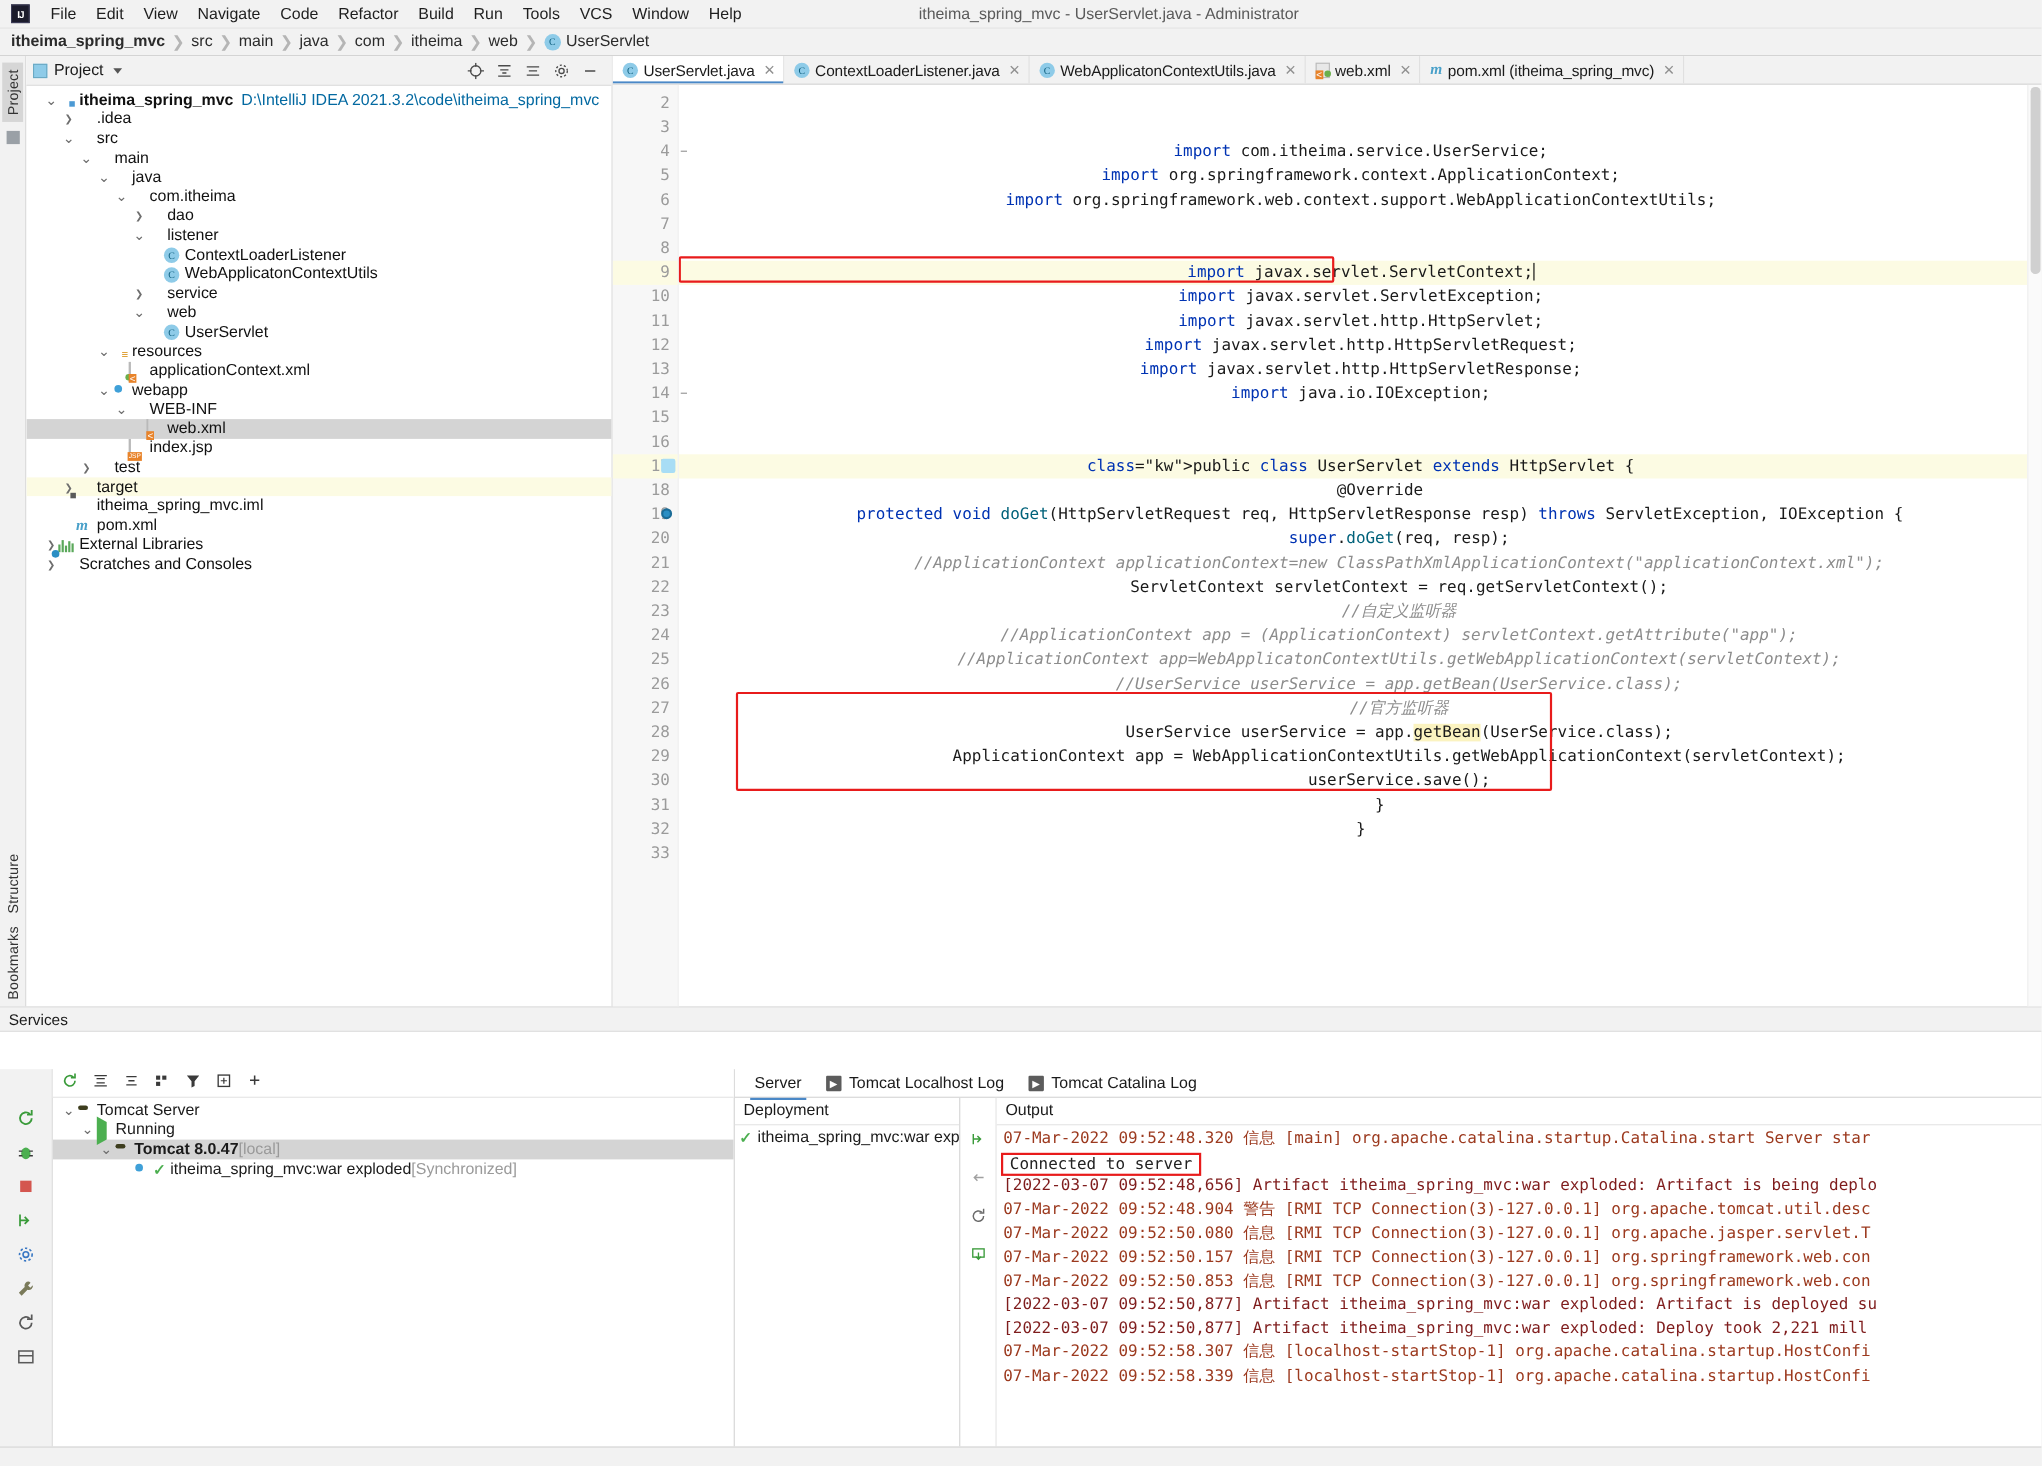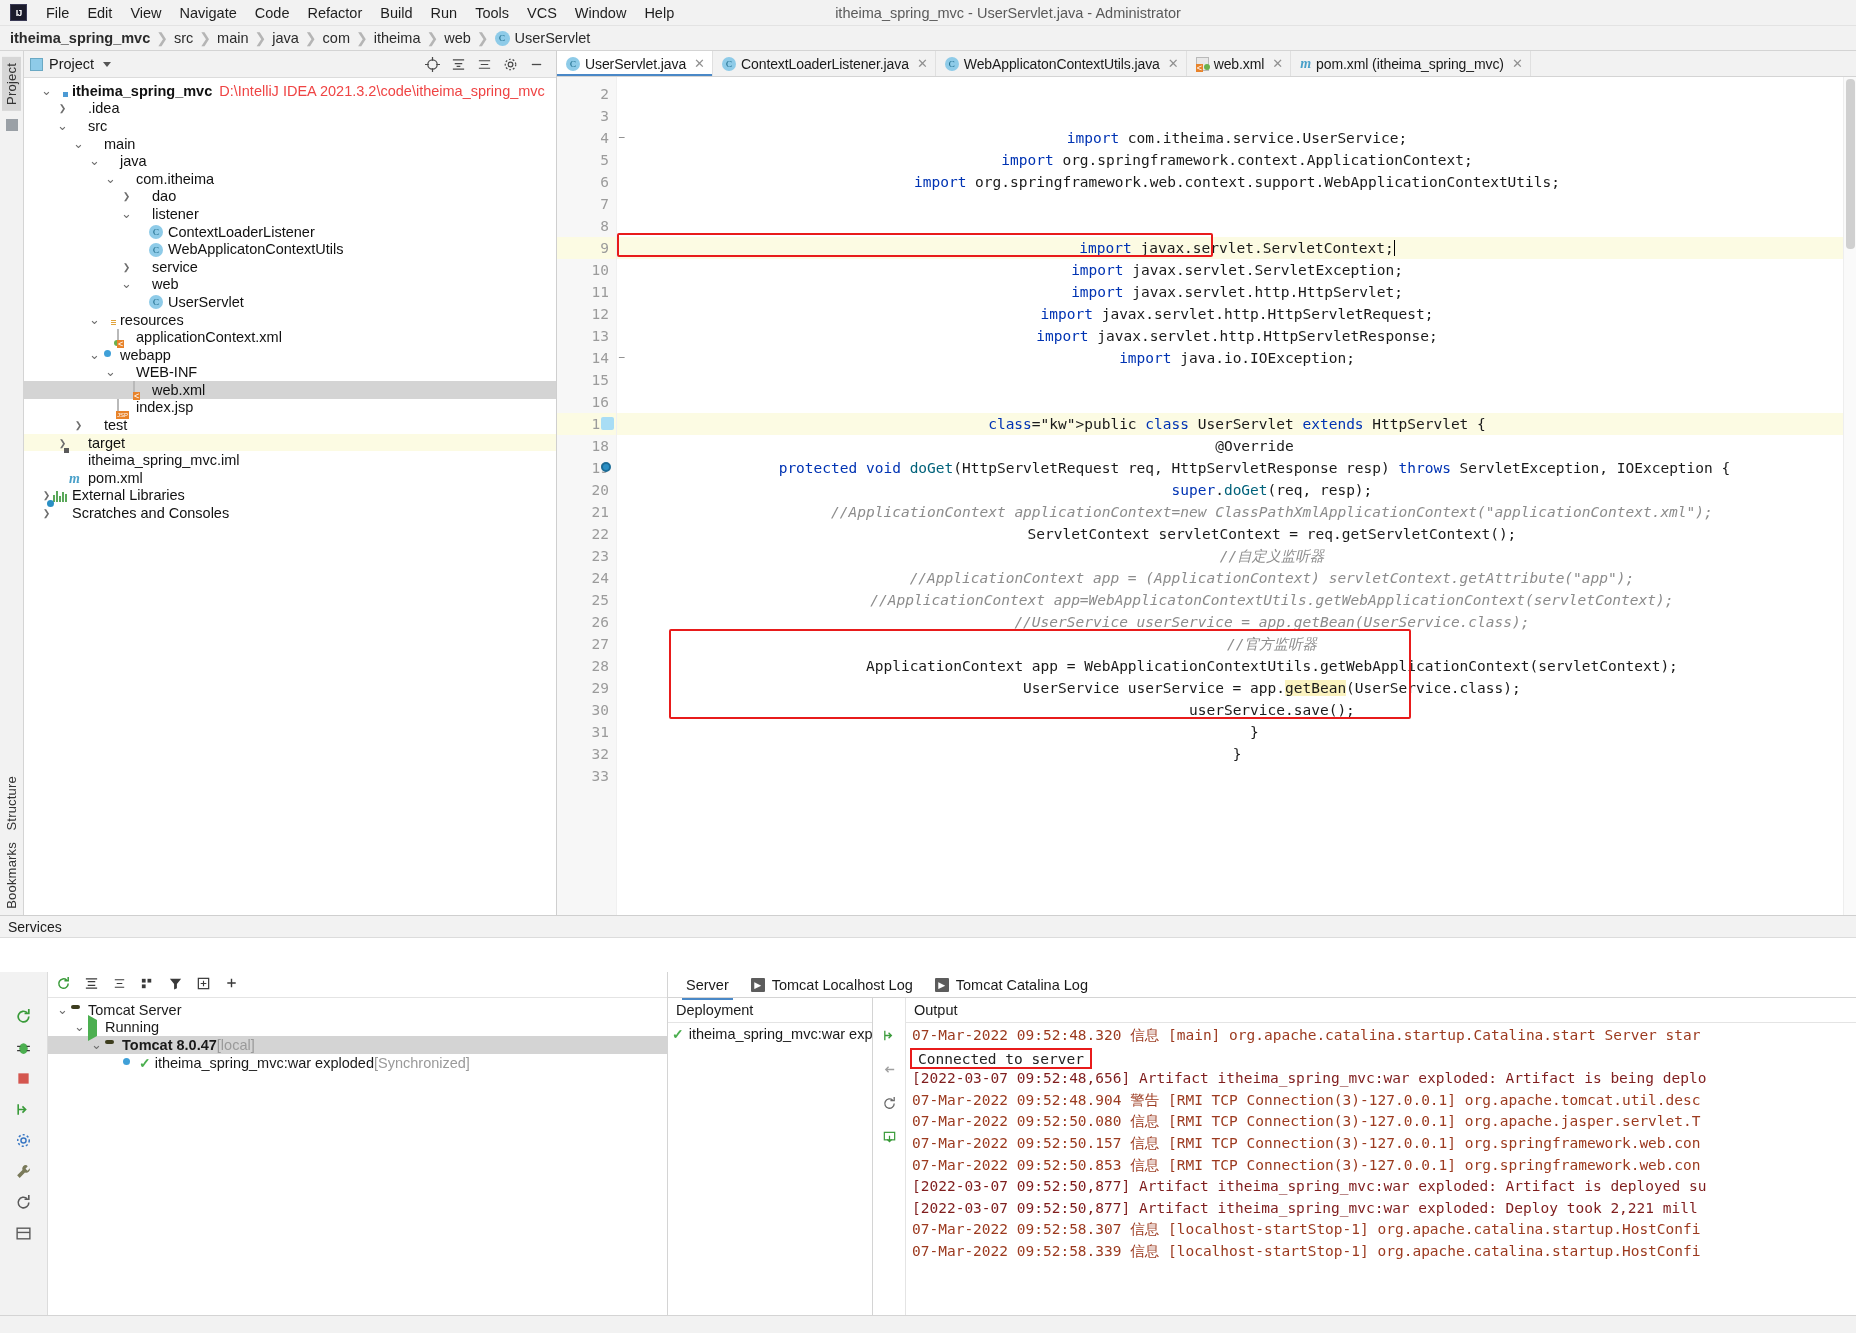--- a/index.html
+++ b/index.html
@@ -89,21 +89,21 @@
   .imlicon { width:13px; height:13px; background:#cfd4d8; margin-top:1px; position:relative; }
   .imlicon:after { content:""; position:absolute; right:0; bottom:0; width:5px;height:5px; background:#5a5a5a; }
   .micon { color:#49a0c9; font-family:"Liberation Serif", serif; font-style:italic; font-size:14px; font-weight:bold; line-height:14px; }
   .libicon { display:flex; gap:1px; align-items:flex-end; height:12px; margin-top:2px; }
   .libicon i { width:2px; background:#5aa85a; display:block; }
   .scratchicon { width:13px;height:13px; background:#b9c4cc; margin-top:1px; position:relative; }
   .scratchicon:after { content:""; position:absolute; right:-1px;bottom:-1px; width:7px;height:7px;
                        border-radius:50%; background:#2b8fc4; }
   .tlabel { color:#111; }
   .tlabel.bold { font-weight:bold; }
-  .tpath { color:#ef4444; margin-left:7px; }
+  .tpath { color:#0369a1; margin-left:7px; }
 
   
   .editorwrap { flex:1 1 auto; display:flex; flex-direction:column; min-width:0; background:#fff; }
   .tabbar { height:26px; background:#f2f2f2; display:flex; align-items:stretch;
             border-bottom:1px solid #d4d4d4; flex:0 0 26px; overflow:hidden; }
   .etab { display:flex; align-items:center; gap:5px; padding:0 7px 0 9px; font-size:14px; color:#1a1a1a;
           border-right:1px solid #e0e0e0; white-space:nowrap; position:relative; }
   .etab.active { background:#fff; }
   .etab.active:after { content:""; position:absolute; left:0; right:0; bottom:0; height:2px; background:#4a88c7; }
   .etab .x { color:#909090; font-size:13px; margin-left:3px; }
@@ -502,22 +502,22 @@
             <div class="cline">    @Override</div>
             <div class="cline">    <span class="kw">protected</span> <span class="kw">void</span> <span class="fn">doGet</span>(HttpServletRequest req, HttpServletResponse resp) <span class="kw">throws</span> ServletException, IOException {</div>
             <div class="cline">        <span class="kw">super</span>.<span class="fn">doGet</span>(req, resp);</div>
             <div class="cline">        <span class="cm">//ApplicationContext applicationContext=new ClassPathXmlApplicationContext("applicationContext.xml");</span></div>
             <div class="cline">        ServletContext servletContext = req.getServletContext();</div>
             <div class="cline">        <span class="cm">//自定义监听器</span></div>
             <div class="cline">        <span class="cm">//ApplicationContext app = (ApplicationContext) servletContext.getAttribute("app");</span></div>
             <div class="cline">        <span class="cm">//ApplicationContext app=WebApplicatonContextUtils.getWebApplicationContext(servletContext);</span></div>
             <div class="cline">        <span class="cm">//UserService userService = app.getBean(UserService.class);</span></div>
             <div class="cline">        <span class="cm">//官方监听器</span></div>
+            <div class="cline">        UserService userService = app.<span class="hlbean">getBean</span>(UserService.class);</div>
             <div class="cline">        ApplicationContext app = WebApplicationContextUtils.getWebApplicationContext(servletContext);</div>
-            <div class="cline">        UserService userService = app.<span class="hlbean">getBean</span>(UserService.class);</div>
             <div class="cline">        userService.save();</div>
             <div class="cline">    }</div>
             <div class="cline">}</div>
             <div class="cline"></div>
           </div>
         <div class="escroll">
             <div class="thumb"></div>
           </div>
       </div>
     </div>

